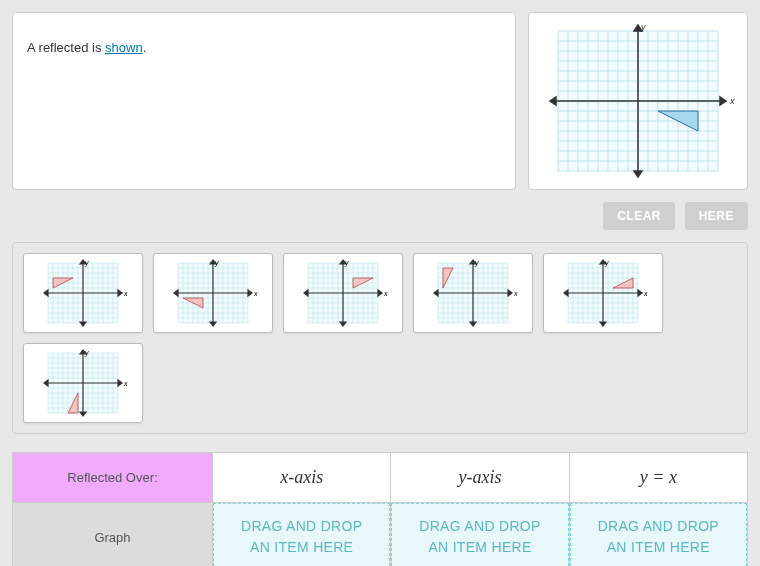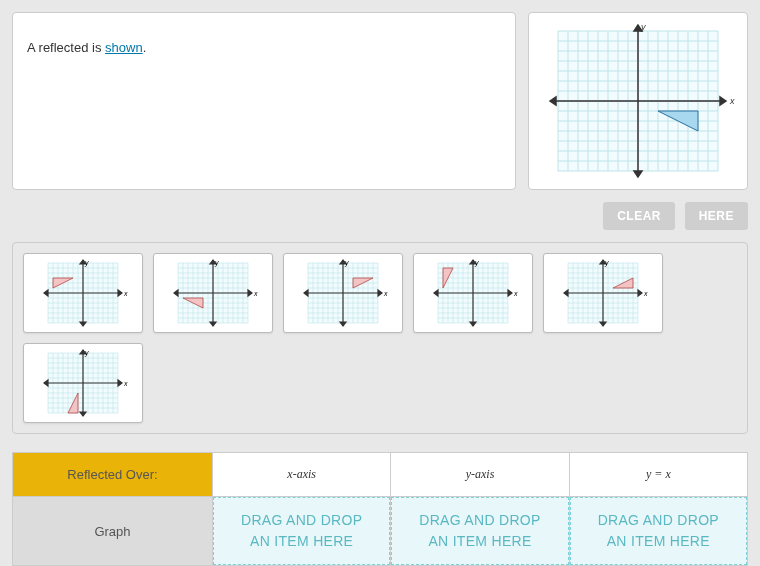--- a/index.html
+++ b/index.html
@@ -98,25 +98,25 @@
     background: #dcdcdc;
     color: #555;
     font-size: 13px;
     width: 200px;
   }
   .answer-table thead th {
     background: #fff;
     padding: 14px 8px;
     font-style: italic;
     font-family: Georgia, serif;
-    font-size: 12px;
+    font-size: 18px;
     color: #333;
   }
   .answer-table thead th.row-label {
-    background: #eab308;
+    background: #f0abfc;
     font-style: normal;
     font-family: Arial, sans-serif;
   }
   .drop-cell {
     padding: 0;
   }
   .drop-zone {
     border: 1px dashed #7fd0d8;
     background: #e8f8fa;
     color: #5ab8c2;

